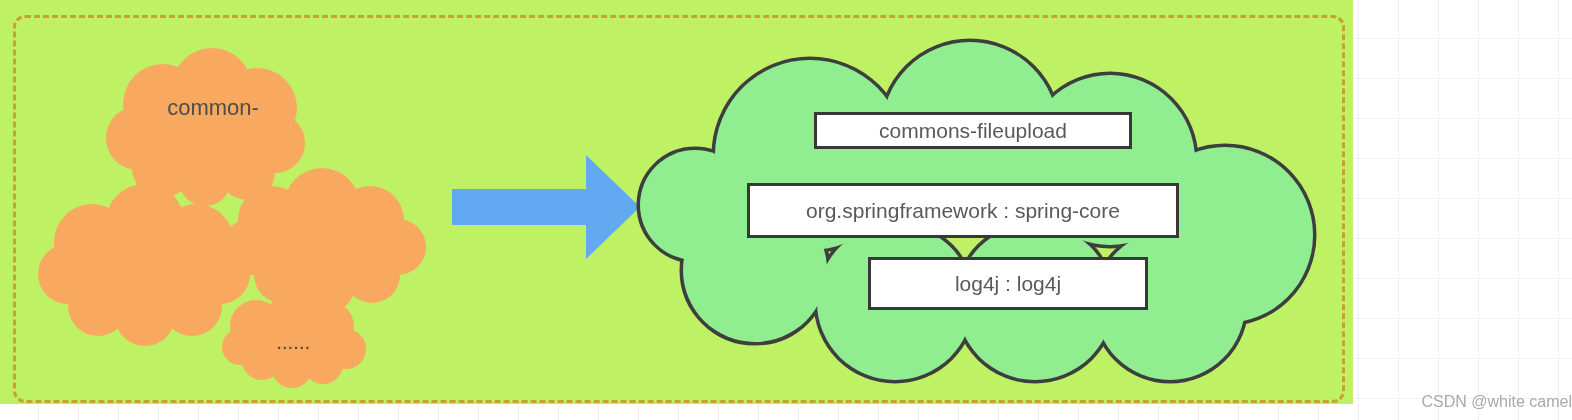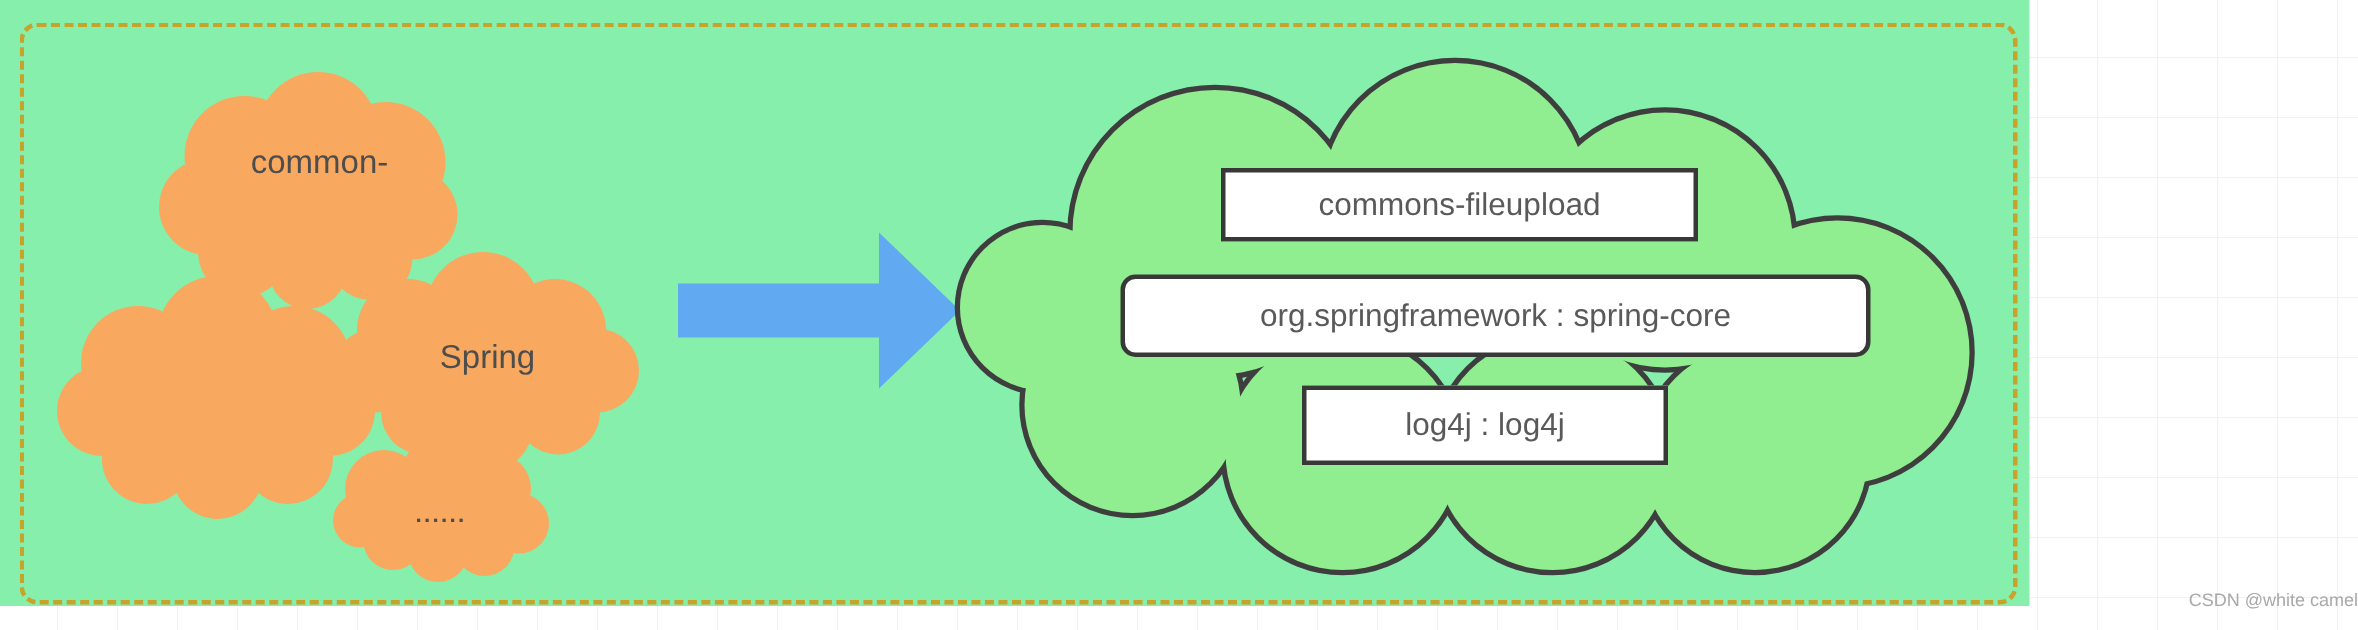--- a/index.html
+++ b/index.html
@@ -9,21 +9,21 @@
     background-color:#ffffff;
     background-image:
       linear-gradient(to right, #f2f0f1 1px, transparent 1px),
       linear-gradient(to bottom, #f2f0f1 1px, transparent 1px);
     background-size:40px 40px;
     background-position:-2px -2px;
     position:relative;
   }
   .stage{position:absolute;left:0;top:0;width:1572px;height:420px;}
   
-  .canvas{position:absolute;left:0;top:0;width:1353px;height:404px;background:#86efac;}
+  .canvas{position:absolute;left:0;top:0;width:1353px;height:404px;background:#bef264;}
   .dashed-border{
     position:absolute;left:13px;top:15px;width:1326px;height:382px;
     border:3px dashed #c9a22b;border-radius:12px;
   }
   svg{position:absolute;display:block;}
   .svg-orange{left:30px;top:45px;}
   .svg-arrow{left:450px;top:150px;}
   .svg-green{left:632px;top:32px;}
   .cloud-label{
     position:absolute;color:#4d4d4d;font-size:22px;line-height:27px;
@@ -31,26 +31,26 @@
   }
   .lbl-a{left:128px;top:94px;width:170px;}
   .lbl-b{left:275px;top:224px;width:100px;}
   .lbl-c{left:95px;top:254px;width:100px;}
   .lbl-d{left:244px;top:330px;width:100px;font-size:15px;font-weight:bold;letter-spacing:1.5px;}
   .dep-box{
     position:absolute;background:#ffffff;border:3px solid #383838;
     display:flex;align-items:center;justify-content:center;
     color:#595959;font-size:21px;box-sizing:border-box;
   }
-  .dep-box-1{left:814px;top:112px;width:318px;height:49px;}
-  .dep-box-2{left:747px;top:183px;width:500px;height:55px;border-radius:10px;}
-  .dep-box-3{left:868px;top:257px;width:244px;height:53px;text-align:right;}
+  .dep-box-1{left:814px;top:112px;width:318px;height:37px;}
+  .dep-box-2{left:747px;top:183px;width:432px;height:55px;}
+  .dep-box-3{left:868px;top:257px;width:280px;height:53px;text-align:right;}
   .watermark{
     position:absolute;left:1404px;top:393px;width:168px;
-    color:#a9a9a9;font-size:12px;text-align:right;white-space:nowrap;
+    color:#a9a9a9;font-size:16px;text-align:right;white-space:nowrap;
   }
 </style>
 </head>
 <body>
 
 <div class="stage">
   <div class="canvas">
 
     <div class="dashed-border"></div>
 
@@ -95,21 +95,20 @@
           <circle cx="300" cy="281" r="24"></circle>
         <circle cx="316" cy="304" r="20"></circle>
           <circle cx="293" cy="319" r="20"></circle>
         <circle cx="262" cy="323" r="20"></circle>
           <circle cx="232" cy="315" r="20"></circle>
         <circle cx="210" cy="302" r="18"></circle>
       </g>
     </svg>
 
     <div class="cloud-label lbl-a"><div>common-</div></div>
-    <div class="cloud-label lbl-b">Spring</div>
     <div class="cloud-label lbl-d">......</div>
 
     <svg class="svg-arrow" width="195" height="114" viewBox="0 0 195 114">
       <polygon points="2,39 136,39 136,5 190,57 136,109 136,75 2,75" fill="#61AAF2"></polygon>
     </svg>
 
     <svg class="svg-green" width="700" height="356" viewBox="0 0 700 356">
       <g fill="#90EE90" stroke="#3E3E3E" stroke-width="7">
         <circle cx="178" cy="123" r="95"></circle>
           <circle cx="338" cy="98" r="88"></circle>

